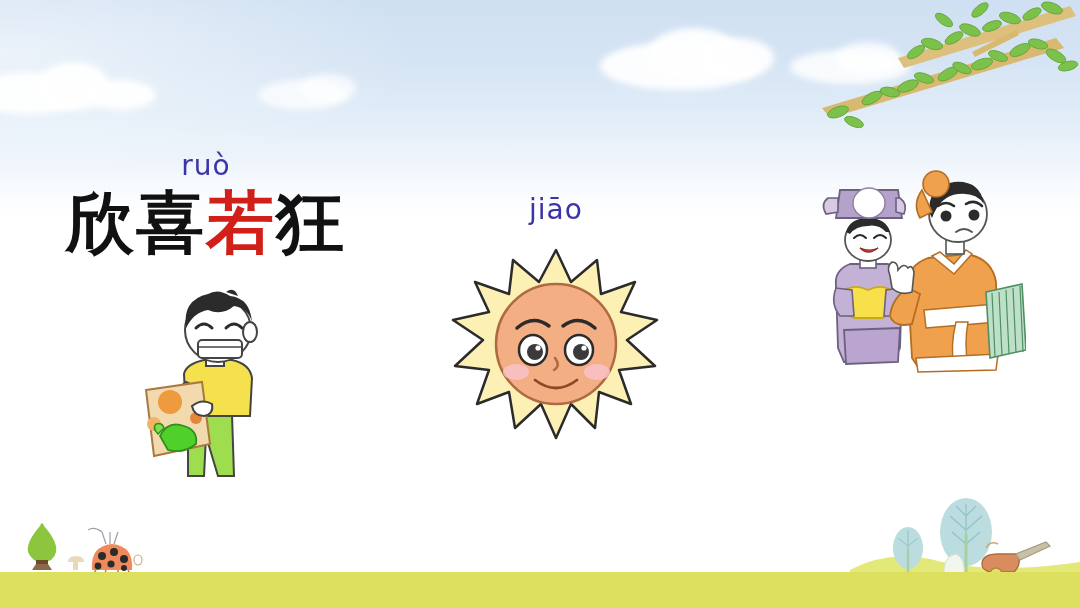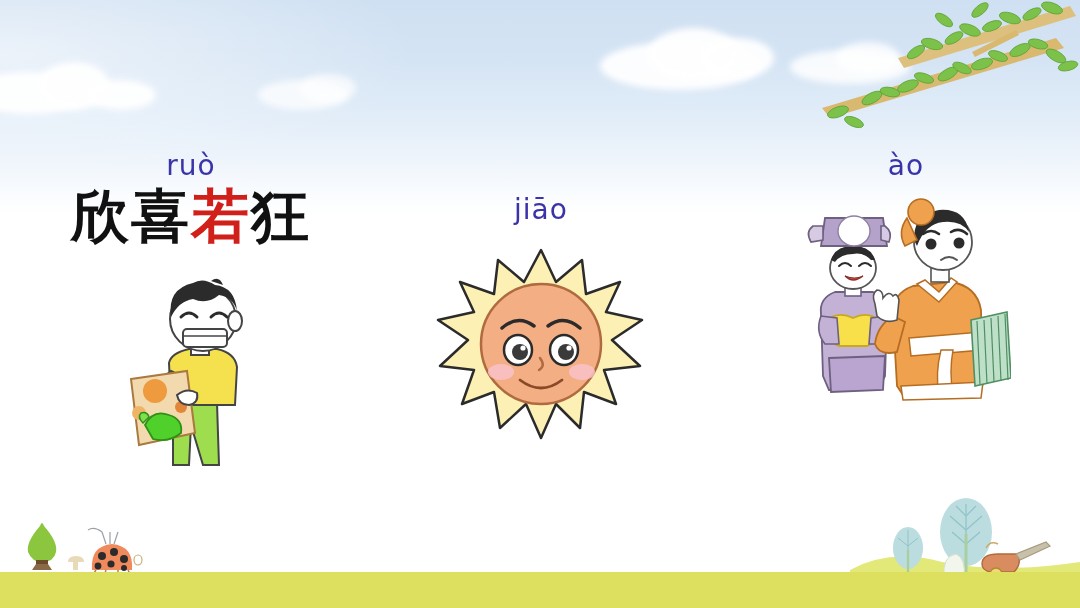--- a/index.html
+++ b/index.html
@@ -40,35 +40,35 @@
   }
   
   .branch-wrap { position:absolute; right:0; top:0; width:260px; height:130px; }
   
   .ground {
     position:absolute; left:0; bottom:0; width:1080px; height:36px;
     background:#dde05e;
   }
   
   .cols {
-    position:absolute; left:1px; top:0; width:896px; height:608px;
+    position:absolute; left:16px; top:0; width:896px; height:608px;
   }
   .word-col { position:absolute; text-align:center; }
   .pinyin {
     font-family:"DejaVu Sans", sans-serif;
     font-size:28px;
     color:#3b33a8;
     letter-spacing:1px;
     line-height:1;
     margin-bottom:6px;
     white-space:nowrap;
   }
   .hanzi {
     font-family:"DejaVu Serif", serif;
-    font-size:58px;
+    font-size:68px;
     font-weight:700;
     line-height:1.06;
     white-space:nowrap;
     color:#111111;
     letter-spacing:2px;
   }
   .hanzi .hl { color:#d1201a; }
   .pic { margin:0 auto; }
 </style>
 </head>
@@ -200,21 +200,20 @@
 
           <ellipse cx="65" cy="126" rx="13" ry="8" fill="#f9c2c8" opacity="0.85"></ellipse>
           <ellipse cx="146" cy="126" rx="13" ry="8" fill="#f9c2c8" opacity="0.85"></ellipse>
 
           <path d="M84,134 Q105,150 126,134" fill="none" stroke="#8a4a28" stroke-width="2.8" stroke-linecap="round"></path>
         </svg>
       </div>
     </div>
 
     <div class="word-col" style="left:780px; top:152px; width:250px;">
-      <div class="pinyin">ào</div>
       <div class="pic" style="margin-top:18px;">
         <svg width="210" height="210" viewBox="0 0 210 210">
 
           <g>
 
             <path d="M20,116 Q18,100 34,94 L72,94 Q88,100 86,118 L84,178 L78,190 L28,192 L22,178 Z" fill="#c3b2d6" stroke="#6d6080" stroke-width="1.8"></path>
 
             <path d="M28,160 L84,158 L82,192 L30,194 Z" fill="#b9a5cf" stroke="#6d6080" stroke-width="1.8"></path>
 
             <path d="M24,124 Q36,112 52,120 Q68,112 80,124 Q82,142 66,148 L38,148 Q22,142 24,124 Z" fill="#f7e04a" stroke="#c9a91c" stroke-width="1.8"></path>

